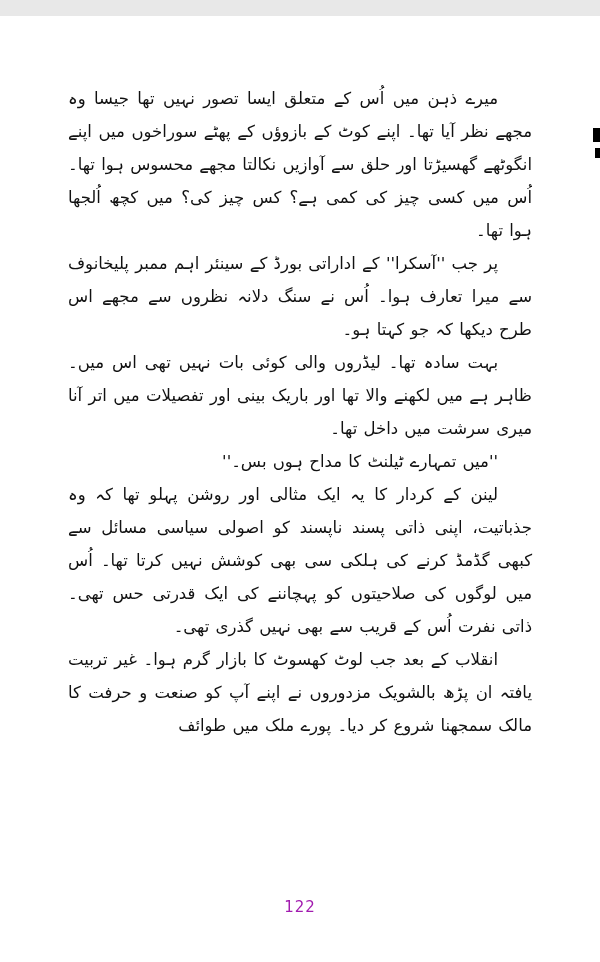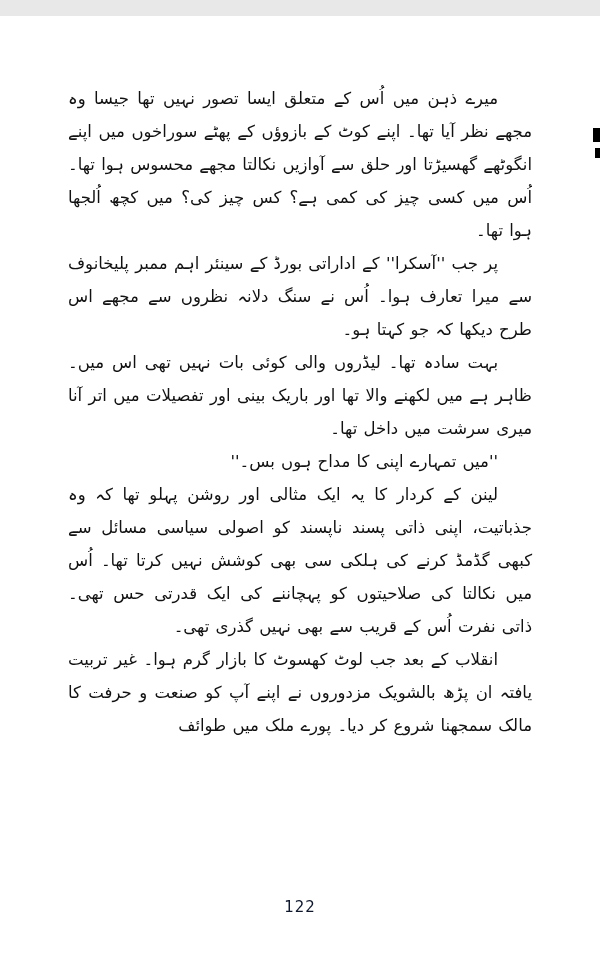--- a/index.html
+++ b/index.html
@@ -41,36 +41,36 @@
     word-spacing: 1px;
   }
   .page-number {
     position: absolute;
     bottom: 62px;
     left: 0;
     width: 100%;
     text-align: center;
     font-size: 15px;
     letter-spacing: 1px;
-    color: #0f172a;
+    color: #a21caf;
     direction: ltr;
   }
 </style>
 </head>
 <body>
 
 <div class="page">
 
   <span class="scan-mark m1"></span>
   <span class="scan-mark m2"></span>
 
   <div class="text-block">
     <p>میرے ذہن میں اُس کے متعلق ایسا تصور نہیں تھا جیسا وہ مجھے نظر آیا تھا۔ اپنے کوٹ کے بازوؤں کے پھٹے سوراخوں میں اپنے انگوٹھے گھسیڑتا اور حلق سے آوازیں نکالتا مجھے محسوس ہوا تھا۔ اُس میں کسی چیز کی کمی ہے؟ کس چیز کی؟ میں کچھ اُلجھا ہوا تھا۔</p>
     <p>پر جب ''آسکرا'' کے اداراتی بورڈ کے سینئر اہم ممبر پلیخانوف سے میرا تعارف ہوا۔ اُس نے سنگ دلانہ نظروں سے مجھے اس طرح دیکھا کہ جو کہتا ہو۔</p>
     <p>بہت سادہ تھا۔ لیڈروں والی کوئی بات نہیں تھی اس میں۔ ظاہر ہے میں لکھنے والا تھا اور باریک بینی اور تفصیلات میں اتر آنا میری سرشت میں داخل تھا۔</p>
-    <p>''میں تمہارے اپنی کا مداح ہوں بس۔''</p>
-    <p>لینن کے کردار کا یہ ایک مثالی اور روشن پہلو تھا کہ وہ جذباتیت، اپنی ذاتی پسند ناپسند کو اصولی سیاسی مسائل سے کبھی گڈمڈ کرنے کی ہلکی سی بھی کوشش نہیں کرتا تھا۔ اُس میں نکالتا کی صلاحیتوں کو پہچاننے کی ایک قدرتی حس تھی۔ ذاتی نفرت اُس کے قریب سے بھی نہیں گذری تھی۔</p>
+    <p>''میں تمہارے ٹیلنٹ کا مداح ہوں بس۔''</p>
+    <p>لینن کے کردار کا یہ ایک مثالی اور روشن پہلو تھا کہ وہ جذباتیت، اپنی ذاتی پسند ناپسند کو اصولی سیاسی مسائل سے کبھی گڈمڈ کرنے کی ہلکی سی بھی کوشش نہیں کرتا تھا۔ اُس میں لوگوں کی صلاحیتوں کو پہچاننے کی ایک قدرتی حس تھی۔ ذاتی نفرت اُس کے قریب سے بھی نہیں گذری تھی۔</p>
     <p>انقلاب کے بعد جب لوٹ کھسوٹ کا بازار گرم ہوا۔ غیر تربیت یافتہ ان پڑھ بالشویک مزدوروں نے اپنے آپ کو صنعت و حرفت کا مالک سمجھنا شروع کر دیا۔ پورے ملک میں طوائف</p>
   </div>
 
   <div class="page-number">122</div>
 
 </div>
 
 </body></html>

